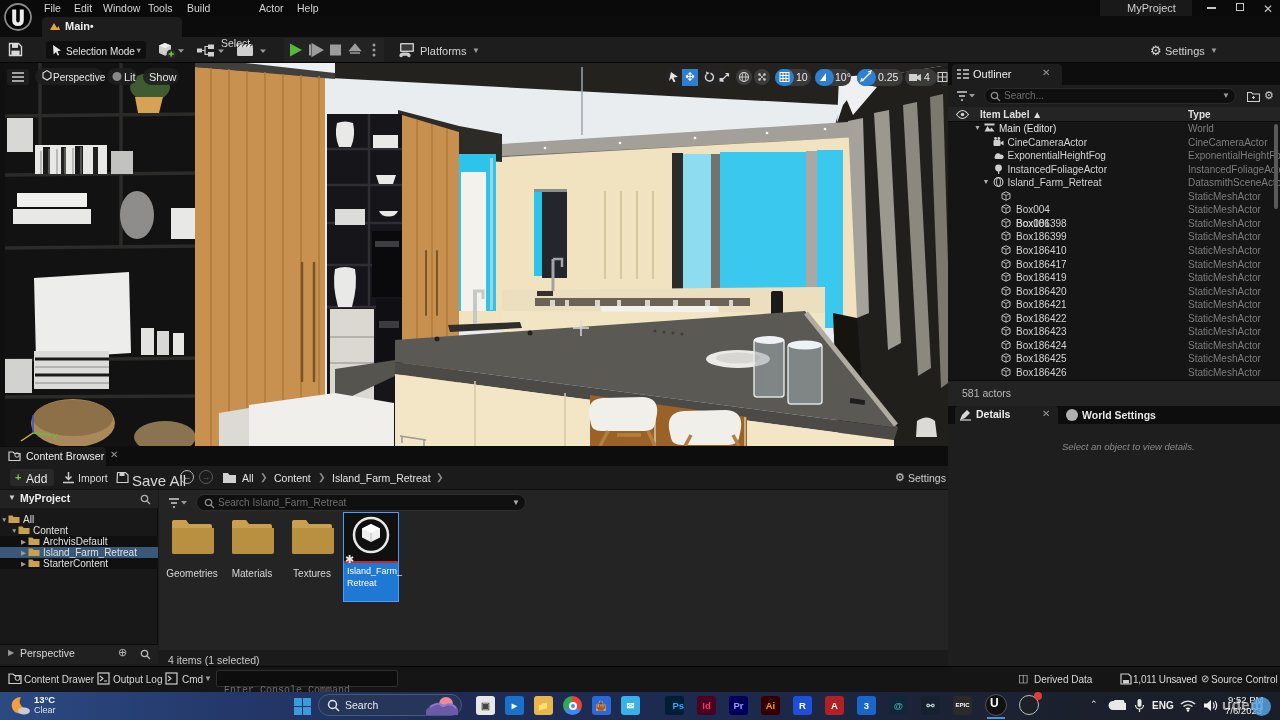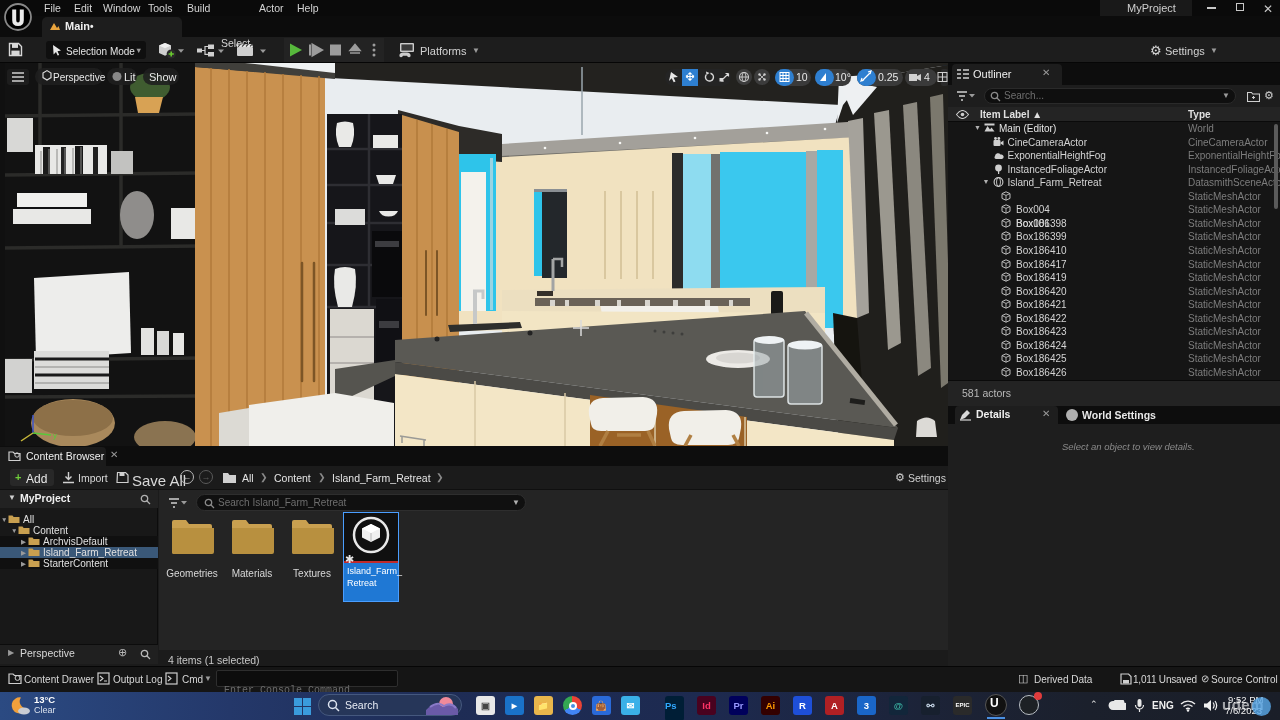--- a/index.html
+++ b/index.html
@@ -848,21 +848,21 @@
   <div class="abs" style="left:1252px;top:697px;width:19px;height:19px;border-radius:50%;background:rgba(90,170,235,0.8);"></div>
 
 <div style="position:absolute;left:476px;top:696px;width:19px;height:19px;background:#e8e8e8;border-radius:3px;color:#444;font-size:9.5px;font-weight:bold;text-align:center;line-height:19px;">▣</div>
     <div style="position:absolute;left:505px;top:696px;width:19px;height:19px;background:#1a72c8;border-radius:3px;color:#fff;font-size:9.5px;font-weight:bold;text-align:center;line-height:19px;">►</div>
     <div style="position:absolute;left:534px;top:696px;width:19px;height:19px;background:#e8b64c;border-radius:3px;color:#7a5a1a;font-size:9.5px;font-weight:bold;text-align:center;line-height:19px;">📁</div>
     <div style="position:absolute;left:563px;top:696px;width:19px;height:19px;border-radius:50%;background:conic-gradient(#ea4335 0 33%,#4285f4 33% 66%,#34a853 66% 100%);"></div>
     <div style="position:absolute;left:568.5px;top:701.5px;width:8px;height:8px;border-radius:50%;background:#fff;"></div>
     <div style="position:absolute;left:570.5px;top:703.5px;width:4px;height:4px;border-radius:50%;background:#4a90e2;"></div>
     <div style="position:absolute;left:592px;top:696px;width:19px;height:19px;background:#2a6ad8;border-radius:3px;color:#fff;font-size:9.5px;font-weight:bold;text-align:center;line-height:19px;">👜</div>
     <div style="position:absolute;left:621px;top:696px;width:19px;height:19px;background:#3ab0e8;border-radius:3px;color:#fff;font-size:9.5px;font-weight:bold;text-align:center;line-height:19px;">✉</div>
-    <div style="position:absolute;left:665px;top:696px;width:19px;height:25px;background:#001e36;border-radius:3px;color:#31a8ff;font-size:9.5px;font-weight:bold;text-align:left;line-height:19px;">Ps</div>
+    <div style="position:absolute;left:665px;top:696px;width:19px;height:19px;background:#001e36;border-radius:3px;color:#31a8ff;font-size:9.5px;font-weight:bold;text-align:right;line-height:19px;">Ps</div>
     <div style="position:absolute;left:697px;top:696px;width:19px;height:19px;background:#49021f;border-radius:3px;color:#ff3366;font-size:9.5px;font-weight:bold;text-align:center;line-height:19px;">Id</div>
     <div style="position:absolute;left:729px;top:696px;width:19px;height:19px;background:#00005b;border-radius:3px;color:#9999ff;font-size:9.5px;font-weight:bold;text-align:center;line-height:19px;">Pr</div>
     <div style="position:absolute;left:761px;top:696px;width:19px;height:19px;background:#330000;border-radius:3px;color:#ff9a00;font-size:9.5px;font-weight:bold;text-align:center;line-height:19px;">Ai</div>
     <div style="position:absolute;left:793px;top:696px;width:19px;height:19px;background:#1e4fd8;border-radius:3px;color:#fff;font-size:9.5px;font-weight:bold;text-align:center;line-height:19px;">R</div>
     <div style="position:absolute;left:825px;top:696px;width:19px;height:19px;background:#b02024;border-radius:3px;color:#fff;font-size:9.5px;font-weight:bold;text-align:center;line-height:19px;">A</div>
     <div style="position:absolute;left:857px;top:696px;width:19px;height:19px;background:#1a66c8;border-radius:3px;color:#fff;font-size:9.5px;font-weight:bold;text-align:center;line-height:19px;">3</div>
     <div style="position:absolute;left:889px;top:696px;width:19px;height:19px;background:#12263a;border-radius:3px;color:#3ab0a0;font-size:9.5px;font-weight:bold;text-align:center;line-height:19px;">@</div>
     <div style="position:absolute;left:921px;top:696px;width:19px;height:19px;background:#17202e;border-radius:3px;color:#c8d8e8;font-size:9.5px;font-weight:bold;text-align:center;line-height:19px;">⚯</div>
     <div style="position:absolute;left:953px;top:696px;width:19px;height:19px;background:#2a2a2a;border-radius:3px;color:#fff;font-size:6px;font-weight:bold;text-align:center;line-height:19px;">EPIC</div>
     <div style="position:absolute;left:985px;top:694px;width:22px;height:22px;border-radius:50%;background:#111;border:1px solid #555;"></div>

